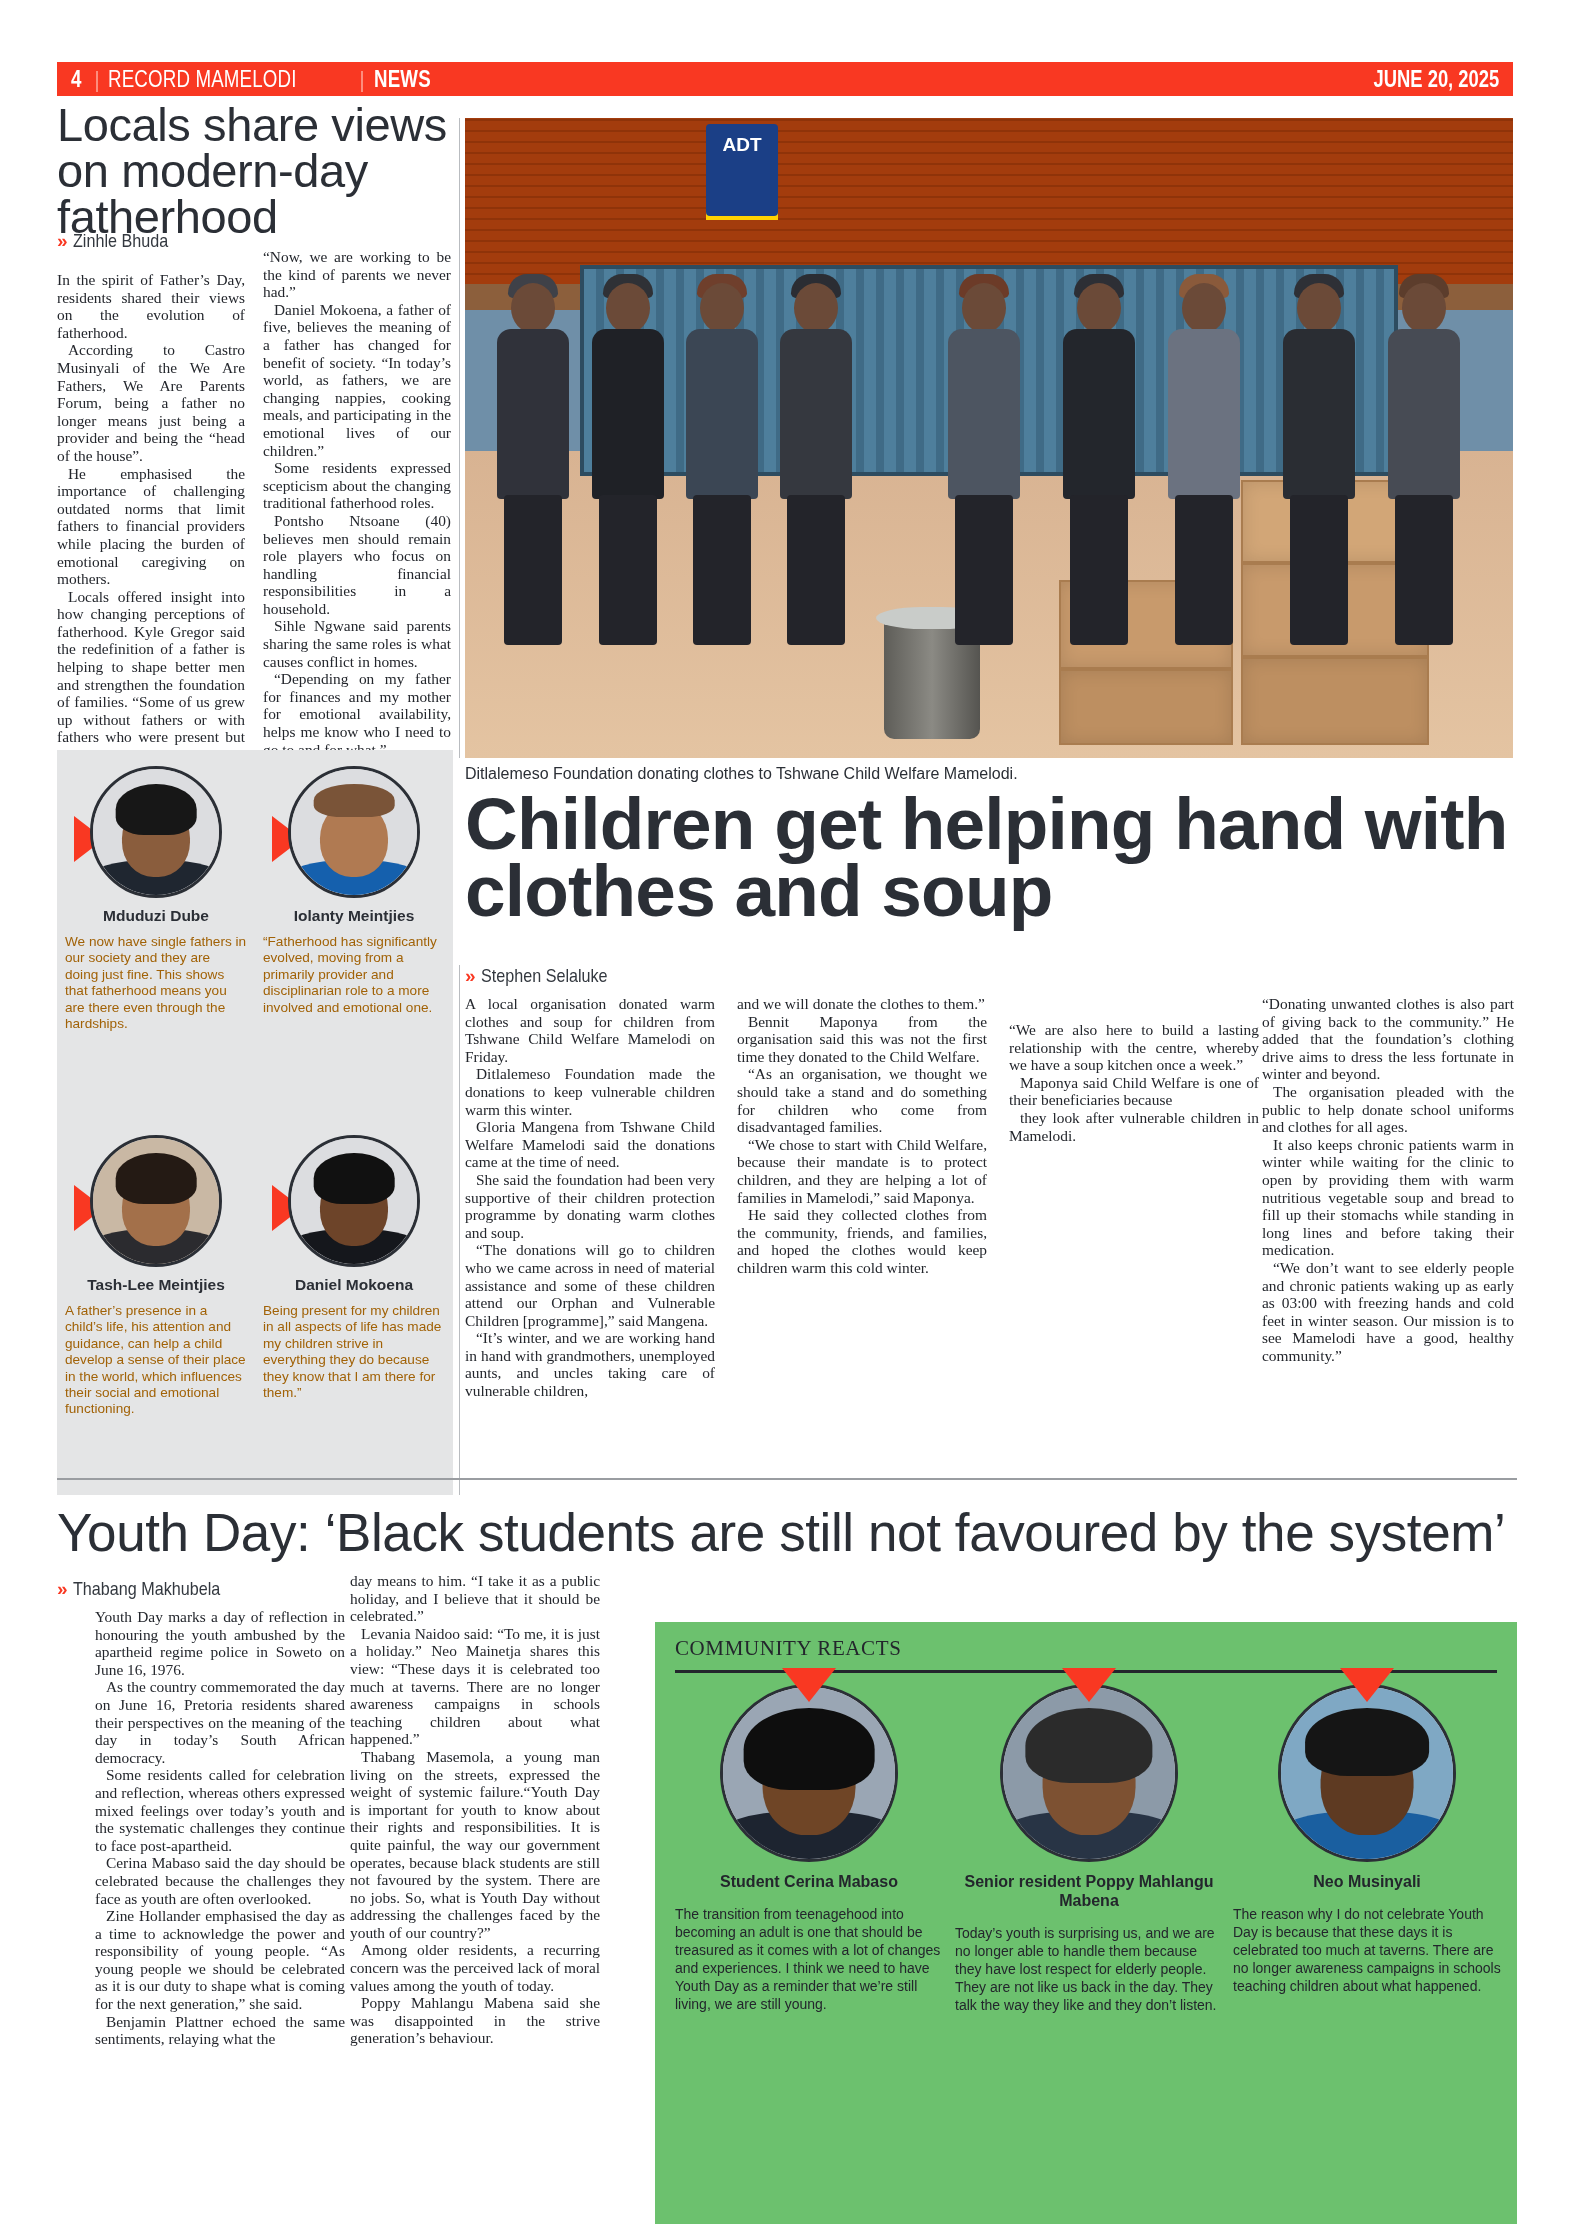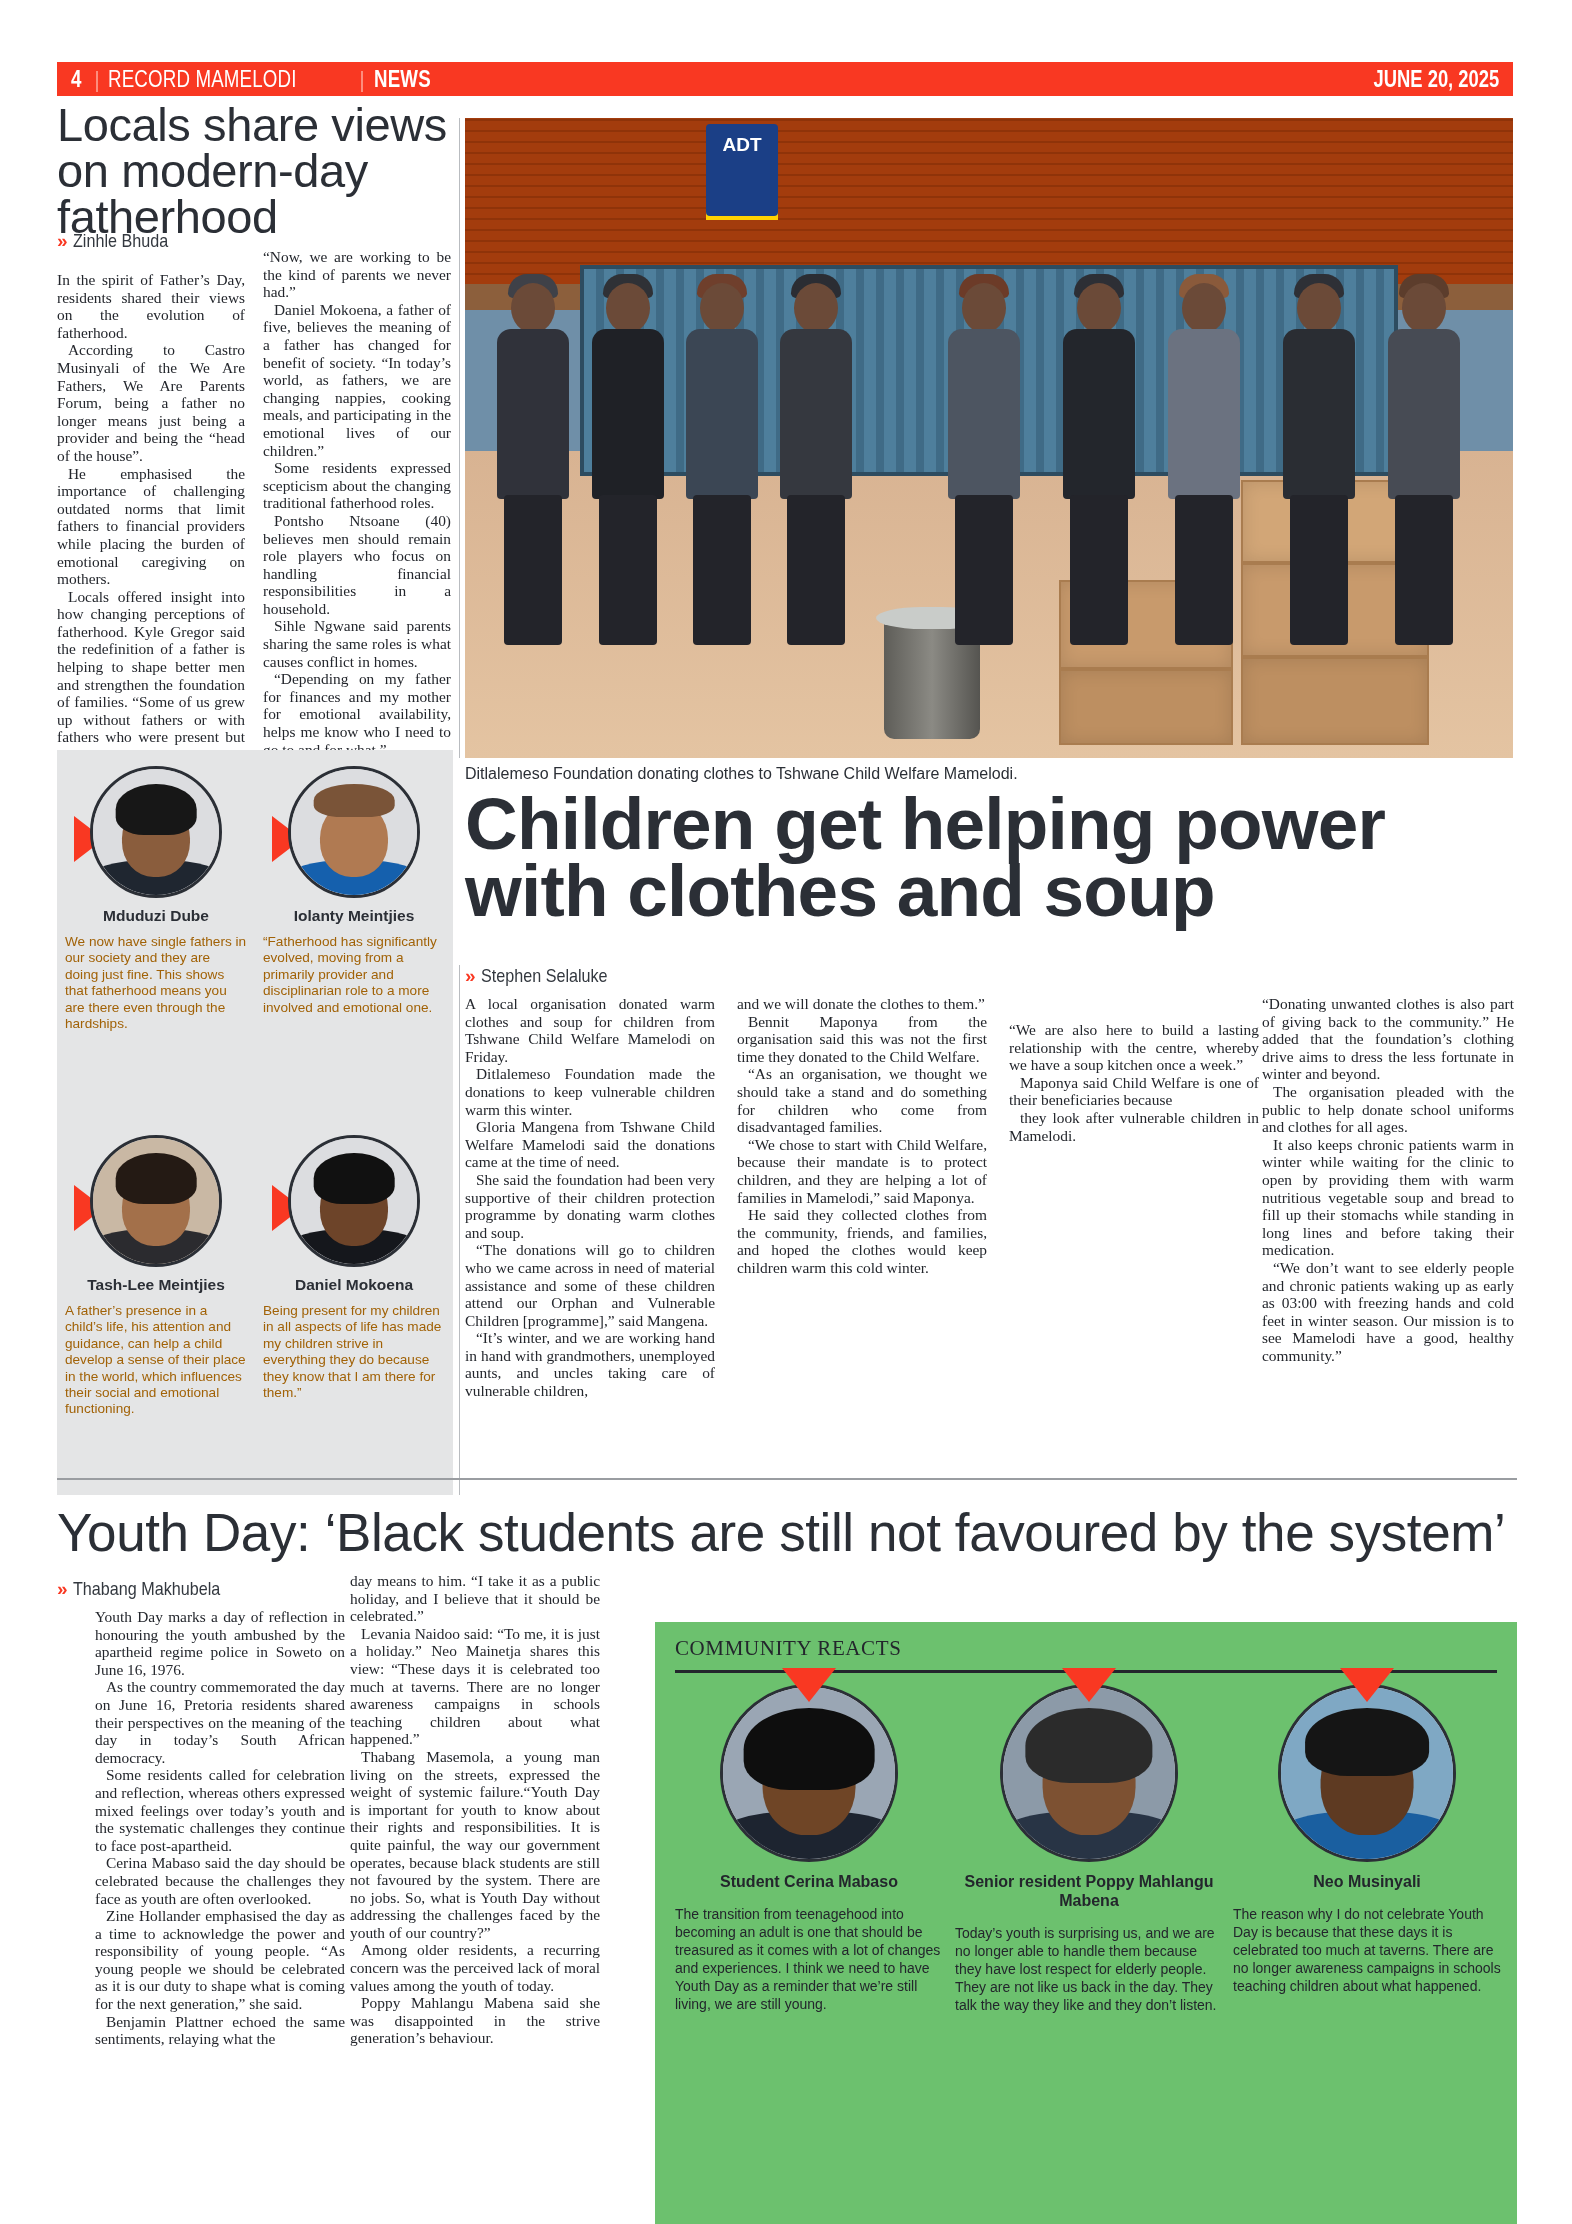--- a/index.html
+++ b/index.html
@@ -327,21 +327,21 @@
             <div class="skin" style="background:#6d4429;"></div>
             <div class="hair" style="background:#111;"></div>
           </div>
         </div>
       </div>
       <div class="pname">Daniel Mokoena</div>
       <div class="pquote">Being present for my children in all aspects of life has made my children strive in everything they do because they know that I am there for them.”</div>
     </div>
   </div>
 
-  <div class="hl-fat" id="art2-title">Children get helping power with clothes and soup</div>
+  <div class="hl-fat" id="art2-title">Children get helping hand with clothes and soup</div>
 
   <div class="byline" id="art2-byline">
     <span class="chev">»</span>
     <span class="nm">Stephen Selaluke</span>
   </div>
 
   <div class="body-col a2col" id="a2c1">
       <p class="first">A local organisation donated warm clothes and soup for children from Tshwane Child Welfare Mamelodi on Friday.</p>
       <p>Ditlalemeso Foundation made the donations to keep vulnerable children warm this winter.</p>
       <p>Gloria Mangena from Tshwane Child Welfare Mamelodi said the donations came at the time of need.</p>

